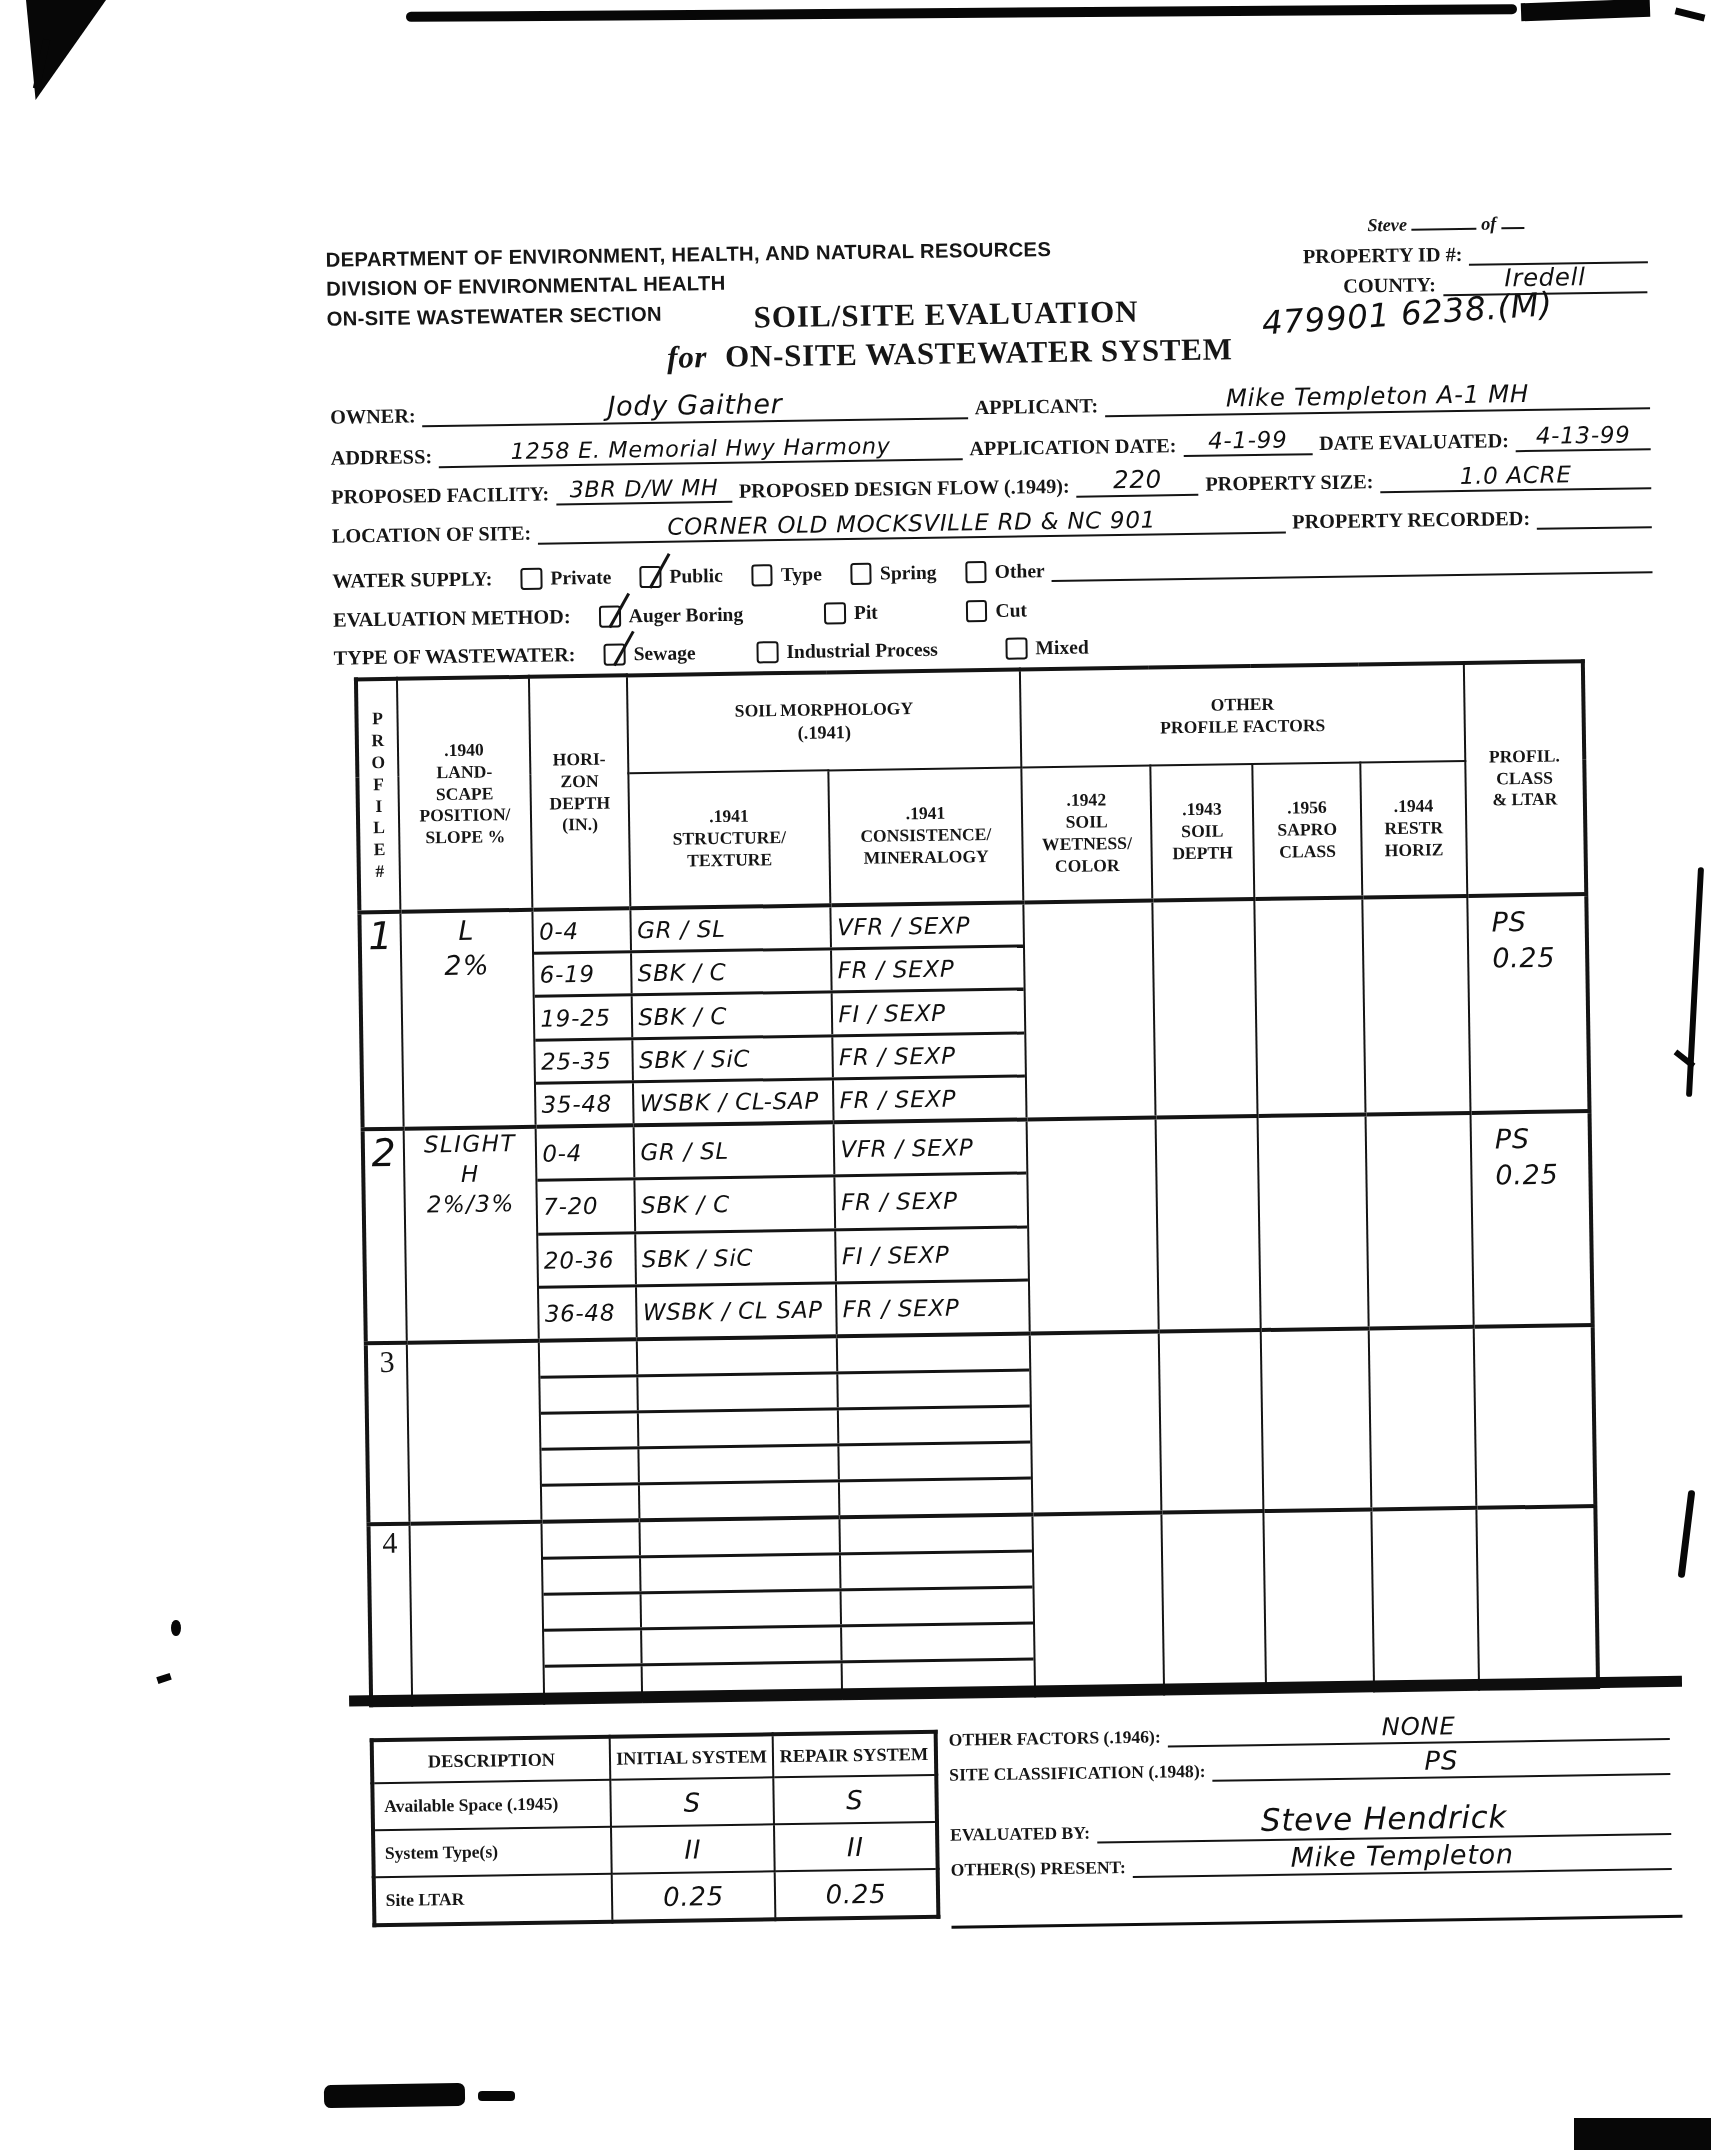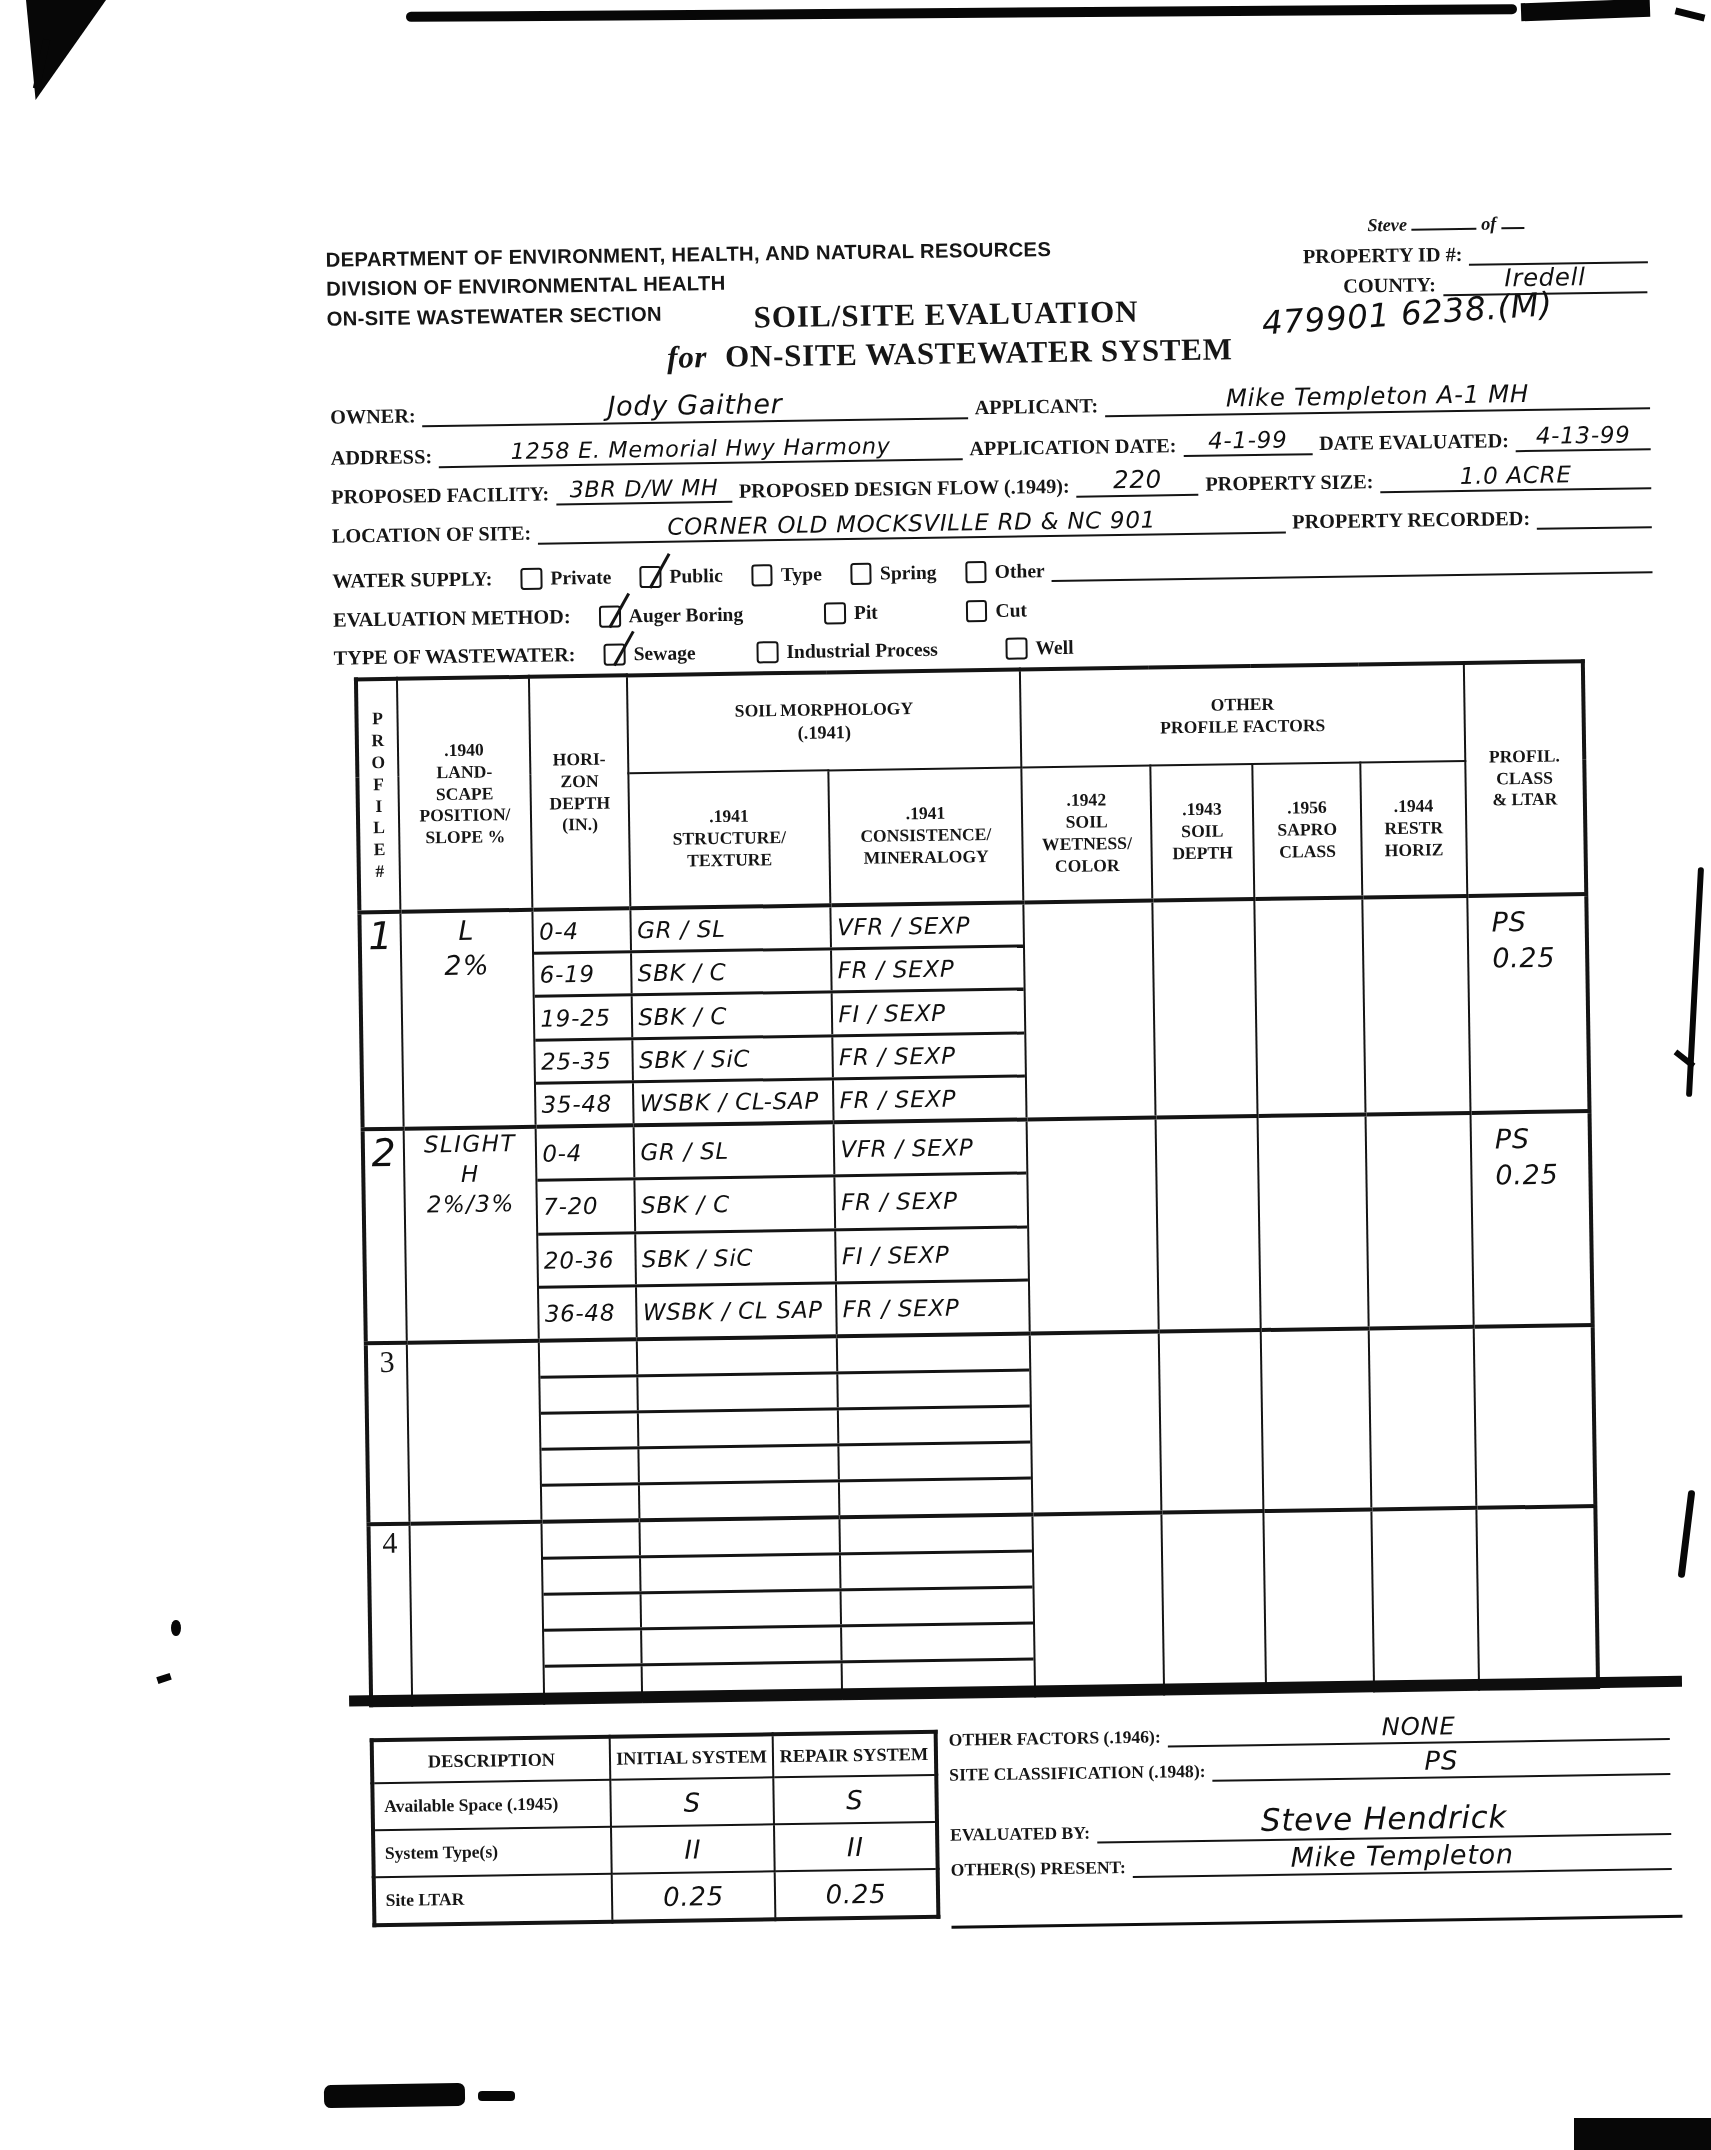--- a/index.html
+++ b/index.html
@@ -217,21 +217,21 @@
       <span class="cb checked">
         <span class="box"></span>
         <span class="cblbl">Sewage</span>
       </span>
       <span class="cb" style="margin-left:61px">
         <span class="box"></span>
         <span class="cblbl">Industrial Process</span>
       </span>
       <span class="cb" style="margin-left:68px">
         <span class="box"></span>
-        <span class="cblbl">Well</span>
+        <span class="cblbl">Mixed</span>
       </span>
     </div>
 
     <table class="soil">
       <colgroup>
         <col style="width:41px">
           <col style="width:132px">
           <col style="width:98px">
         <col style="width:200px">
           <col style="width:193px">

